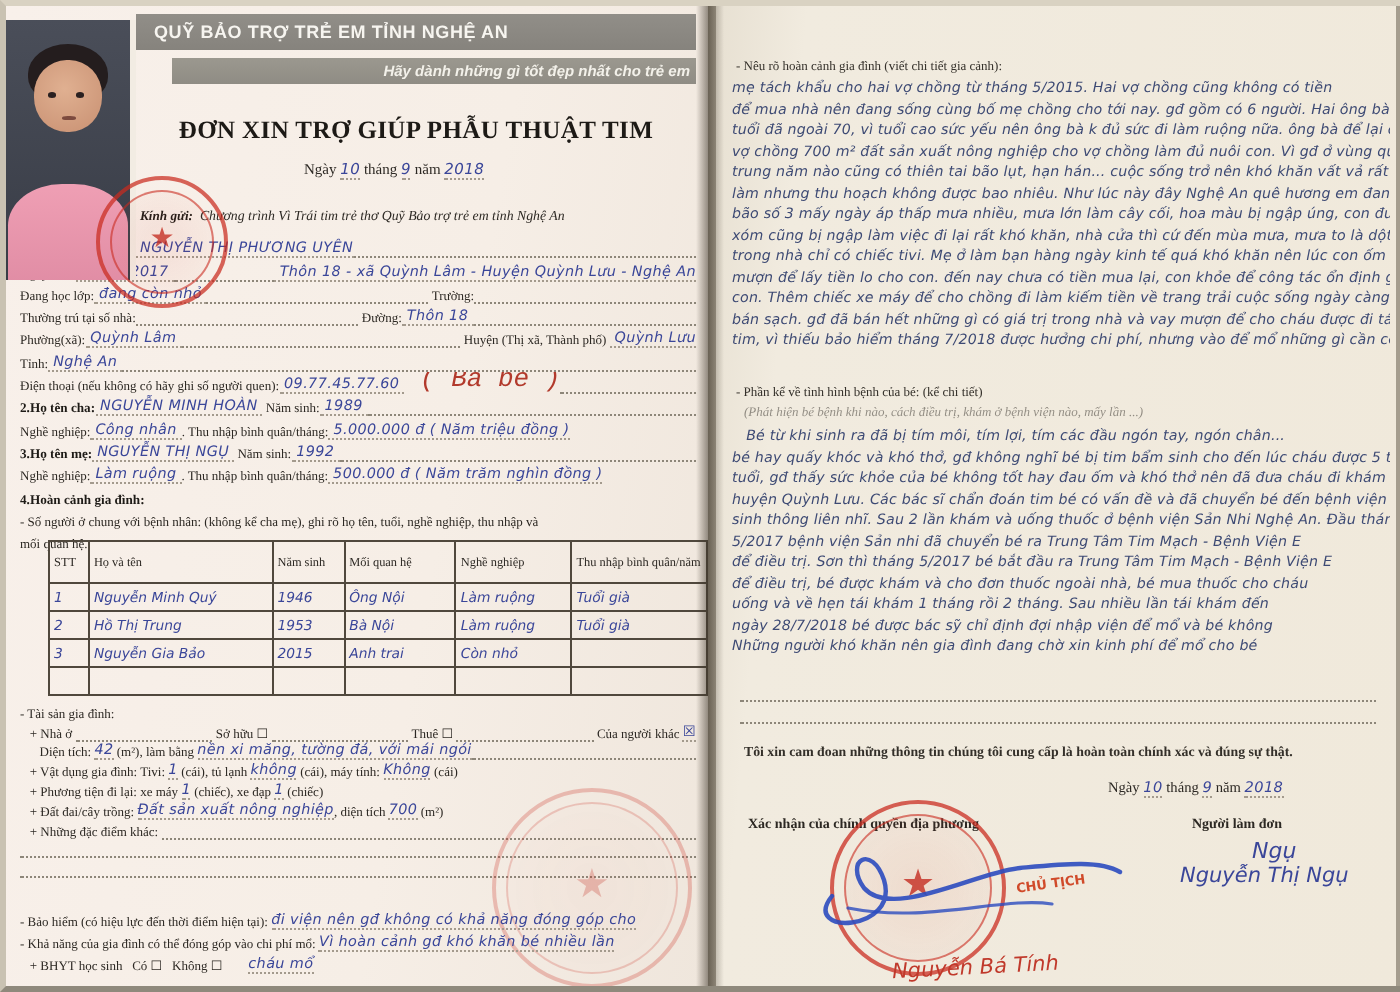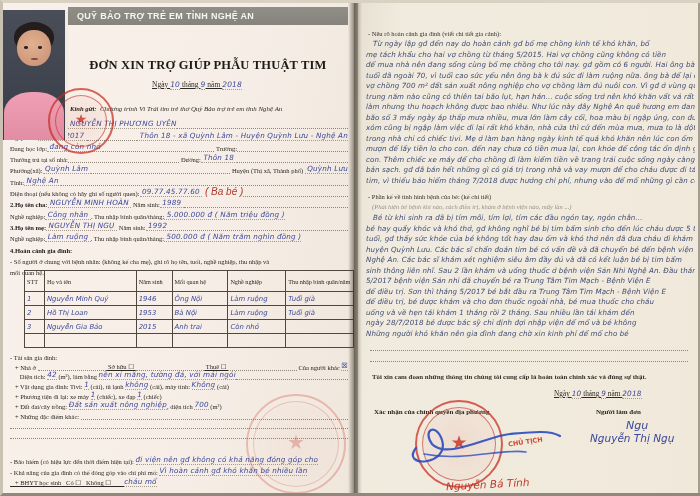--- a/index.html
+++ b/index.html
@@ -31,26 +31,26 @@
   .doc-title{position:absolute;left:66px;top:56px;width:280px;text-align:center;font-weight:bold;font-size:12.5px;
         color:#1d1a16;letter-spacing:.2px;white-space:nowrap;}
   .date-line{position:absolute;left:150px;top:78px;font-size:7.5px;display:flex;align-items:baseline;white-space:pre;}
   .kinh-gui{position:absolute;left:68px;top:103px;width:280px;font-size:6.9px;display:flex;align-items:baseline;white-space:pre;}
   
   .stack{position:absolute;left:8px;right:6px;}
   .fline{display:flex;align-items:flex-end;white-space:pre;overflow:hidden;}
   .fields-stack{top:116px;} .fields-stack .fline{height:11.3px;}
   .assets-stack{top:349px;} .assets-stack .fline{height:9.8px;font-size:6.3px;}
   .foot-stack{top:452px;} .foot-stack .fline{height:11px;}
-  .sg-p{color:#2c2823;font-size:6.5px;text-decoration:underline;}
+  .sg-p{color:#2c2823;font-size:6.5px;}
   .sg-b{color:#1e1b17;font-size:6.6px;font-weight:bold;}
   .sg-i{color:#2c2823;font-size:6.9px;font-style:italic;}
   .sg-h{color:#3a4699;font-size:7.2px;font-style:italic;font-family:"DejaVu Sans",sans-serif;
         border-bottom:1px dotted #a39a8d;letter-spacing:.2px;text-align:right;}
-  .sg-r{color:#b23a2c;font-size:10px;font-style:italic;font-family:Liberation Sans, sans-serif;margin-top:46px;}
+  .sg-r{color:#b23a2c;font-size:13px;font-style:italic;font-family:Liberation Mono, monospace;margin-top:46px;}
   .sg-d{flex:1 1 8px;min-width:6px;border-bottom:1px dotted #8d8679;height:2px;}
   .date-line .sg-p,.date-line .sg-h{font-size:7.5px;}
   .kinh-gui .sg-b{font-style:italic;}
   
   .hh-table{position:absolute;left:22px;top:268px;border-collapse:collapse;}
   .hh-table td{border:1px solid #50483d;padding:0 2px;box-sizing:border-box;overflow:hidden;}
   .tb-h{font-size:6.2px;color:#2c2823;height:21px;vertical-align:middle;}
   .tb-c{font-size:6.9px;font-style:italic;font-family:"DejaVu Sans",sans-serif;color:#3a4699;height:14px;vertical-align:middle;white-space:nowrap;}
   
   .dotrule{border-bottom:1px dotted #8d8679;height:2px;}
@@ -92,20 +92,21 @@
     <div class="photo">
       <div class="photo-hair"></div>
       <div class="photo-face"></div>
       <div class="photo-eye" style="left:22px;"></div>
       <div class="photo-eye" style="left:36px;"></div>
       <div class="photo-mouth"></div>
       <div class="photo-shirt"></div>
     </div>
 
     <div class="band1">QUỸ BẢO TRỢ TRẺ EM TỈNH NGHỆ AN</div>
+    <div class="band2">Hãy dành những gì tốt đẹp nhất cho trẻ em</div>
 
     <div class="doc-title">ĐƠN XIN TRỢ GIÚP PHẪU THUẬT TIM</div>
     <div class="date-line"><span class="sg-p">Ngày </span><span class="sg-h">10</span><span class="sg-p"> tháng </span><span class="sg-h">9</span><span class="sg-p"> năm </span><span class="sg-h">2018</span></div>
 
     <div class="stamp stamp1">
       <div class="ring1"></div>
       <div class="ring2"></div>
       <div class="star">★</div>
     </div>
 
@@ -149,21 +150,21 @@
       <tr>
         <td class="tb-c">1</td>
         <td class="tb-c">Nguyễn Minh Quý</td>
         <td class="tb-c">1946</td>
         <td class="tb-c">Ông Nội</td>
         <td class="tb-c">Làm ruộng</td>
         <td class="tb-c">Tuổi già</td>
       </tr>
       <tr>
         <td class="tb-c">2</td>
-        <td class="tb-c">Hồ Thị Loan</td>
+        <td class="tb-c">Hồ Thị Trung</td>
         <td class="tb-c">1953</td>
         <td class="tb-c">Bà Nội</td>
         <td class="tb-c">Làm ruộng</td>
         <td class="tb-c">Tuổi già</td>
       </tr>
       <tr>
         <td class="tb-c">3</td>
         <td class="tb-c">Nguyễn Gia Bảo</td>
         <td class="tb-c">2015</td>
         <td class="tb-c">Anh trai</td>
@@ -204,21 +205,20 @@
         <div class="fline"><span class="sg-p">- Khả năng của gia đình có thể đóng góp vào chi phí mổ: </span><span class="sg-h">Vì hoàn cảnh gđ khó khăn bé nhiều lần</span></div>
         <div class="fline"><span class="sg-p">   + BHYT học sinh   Có ☐   Không ☐        </span><span class="sg-h">cháu mổ</span></div>
       </div>
   </div>
 
   <div class="page page-right">
 
     <div class="rp-print" style="left:10px;top:28px;">- Nêu rõ hoàn cảnh gia đình (viết chi tiết gia cảnh):</div>
 
     <div class="hlines" style="top:37px;">
-        <div class="hline">   Từ ngày lập gđ đến nay do hoàn cảnh gđ bố mẹ chồng kinh tế khó khăn, bố</div>
         <div class="hline">mẹ tách khẩu cho hai vợ chồng từ tháng 5/2015. Hai vợ chồng cũng không có tiền</div>
         <div class="hline">để mua nhà nên đang sống cùng bố mẹ chồng cho tới nay. gđ gồm có 6 người. Hai ông bà</div>
         <div class="hline">tuổi đã ngoài 70, vì tuổi cao sức yếu nên ông bà k đủ sức đi làm ruộng nữa. ông bà để lại cho</div>
         <div class="hline">vợ chồng 700 m² đất sản xuất nông nghiệp cho vợ chồng làm đủ nuôi con. Vì gđ ở vùng quê miền</div>
         <div class="hline">trung năm nào cũng có thiên tai bão lụt, hạn hán... cuộc sống trở nên khó khăn vất vả rất nhiều, có</div>
         <div class="hline">làm nhưng thu hoạch không được bao nhiêu. Như lúc này đây Nghệ An quê hương em đang hứng chịu cơn</div>
         <div class="hline">bão số 3 mấy ngày áp thấp mưa nhiều, mưa lớn làm cây cối, hoa màu bị ngập úng, con đường làng</div>
         <div class="hline">xóm cũng bị ngập làm việc đi lại rất khó khăn, nhà cửa thì cứ đến mùa mưa, mưa to là dột vát thấp nhỏ</div>
         <div class="hline">trong nhà chỉ có chiếc tivi. Mẹ ở làm bạn hàng ngày kinh tế quá khó khăn nên lúc con ốm đau phải vay</div>
         <div class="hline">mượn để lấy tiền lo cho con. đến nay chưa có tiền mua lại, con khỏe để công tác ổn định gom góp nuôi</div>
@@ -228,21 +228,20 @@
       </div>
 
     <div class="rp-print" style="left:10px;top:191px;">- Phần kể về tình hình bệnh của bé: (kể chi tiết)</div>
     <div class="rp-print faded" style="left:14px;top:201px;font-style:italic;">(Phát hiện bé bệnh khi nào, cách điều trị, khám ở bệnh viện nào, mấy lần ...)</div>
 
     <div class="hlines" style="top:211px;">
         <div class="hline">   Bé từ khi sinh ra đã bị tím môi, tím lợi, tím các đầu ngón tay, ngón chân...</div>
         <div class="hline">bé hay quấy khóc và khó thở, gđ không nghĩ bé bị tim bẩm sinh cho đến lúc cháu được 5 tháng</div>
         <div class="hline">tuổi, gđ thấy sức khỏe của bé không tốt hay đau ốm và khó thở nên đã đưa cháu đi khám ở bệnh viện</div>
         <div class="hline">huyện Quỳnh Lưu. Các bác sĩ chẩn đoán tim bé có vấn đề và đã chuyển bé đến bệnh viện Sản Nhi</div>
-        <div class="hline">Nghệ An. Các bác sĩ khám xét nghiệm siêu âm đầy đủ và đã có kết luận bé bị tim bẩm</div>
         <div class="hline">sinh thông liên nhĩ. Sau 2 lần khám và uống thuốc ở bệnh viện Sản Nhi Nghệ An. Đầu tháng</div>
         <div class="hline">5/2017 bệnh viện Sản nhi đã chuyển bé ra Trung Tâm Tim Mạch - Bệnh Viện E</div>
         <div class="hline">để điều trị. Sơn thì tháng 5/2017 bé bắt đầu ra Trung Tâm Tim Mạch - Bệnh Viện E</div>
         <div class="hline">để điều trị, bé được khám và cho đơn thuốc ngoài nhà, bé mua thuốc cho cháu</div>
         <div class="hline">uống và về hẹn tái khám 1 tháng rồi 2 tháng. Sau nhiều lần tái khám đến</div>
         <div class="hline">ngày 28/7/2018 bé được bác sỹ chỉ định đợi nhập viện để mổ và bé không</div>
         <div class="hline">Những người khó khăn nên gia đình đang chờ xin kinh phí để mổ cho bé</div>
       </div>
 
     <div class="dotrule" style="position:absolute;left:12px;right:10px;top:346px;"></div>

